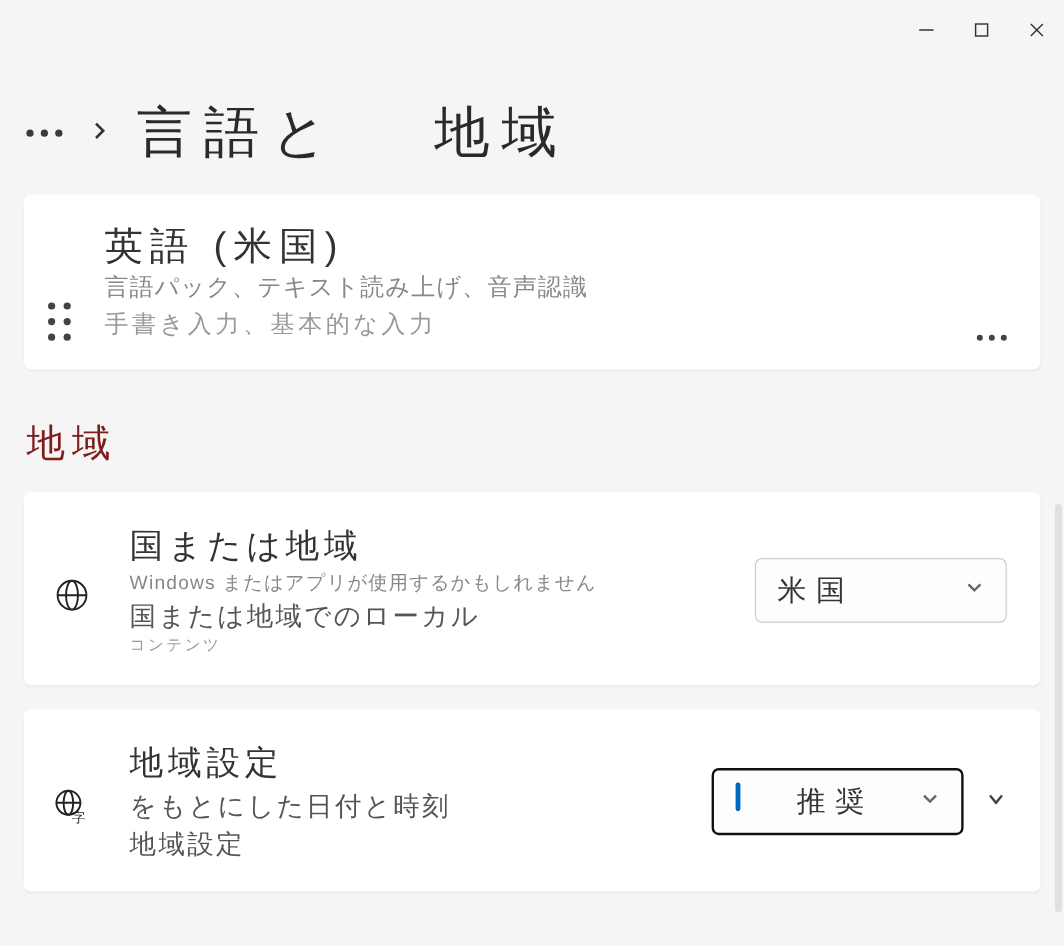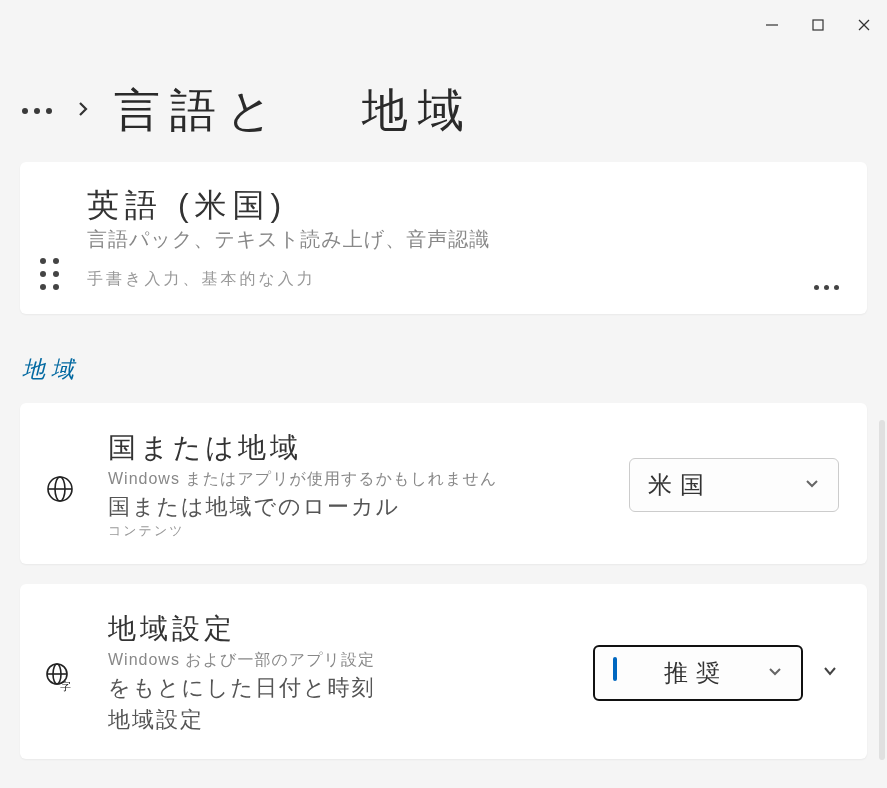--- a/index.html
+++ b/index.html
@@ -74,39 +74,38 @@
       color: #333;
       letter-spacing: 6px;
     }
     .lang-sub1 {
       font-size: 20px;
       color: #888;
       letter-spacing: 1px;
       margin-top: -2px;
     }
     .lang-sub2 {
-      font-size: 16px;
+      font-size: 20px;
       color: #999;
       letter-spacing: 3px;
-      margin-top: 16px;
+      margin-top: 4px;
     }
     .more-btn {
       display: flex;
       gap: 5px;
       margin-top: 30px;
       cursor: default;
     }
     .more-btn .dot { width:5px;height:5px;border-radius:50%;background:#444; }
 
     .section-label {
-      font-size: 23px;
+      font-size: 32px;
       letter-spacing: 6px;
-      color: #0369a1;
+      color: #7f1d1d;
       margin: 40px 0 18px 22px;
-      font-style: italic;
     }
 
     .set-card {
       background: #fff;
       border-radius: 6px;
       box-shadow: 0 1px 2px rgba(0,0,0,0.05);
       margin: 0 20px 20px 20px;
       padding: 26px 28px 24px 20px;
       display: flex;
       align-items: center;
@@ -262,21 +261,20 @@
   <div class="set-icon">
     <svg viewBox="0 0 30 30">
       <circle cx="12" cy="12" r="10"></circle>
       <ellipse cx="12" cy="12" rx="4" ry="10"></ellipse>
       <line x1="2" y1="12" x2="22" y2="12"></line>
       <text x="15" y="28" font-size="11" fill="#222" stroke="none">字</text>
     </svg>
   </div>
   <div class="set-body">
     <div class="set-title">地域設定</div>
-    <div class="set-sub">Windows および一部のアプリ設定</div>
     <div class="set-sub2">をもとにした日付と時刻</div>
     <div class="set-sub2">地域設定</div>
   </div>
   <div class="row-right">
     <div class="select-box focused">
       <span class="accent"></span>
       <span>推奨</span>
       <span class="chev-down">
         <svg viewBox="0 0 16 16">
             <polyline points="3,6 8,11 13,6"></polyline>

